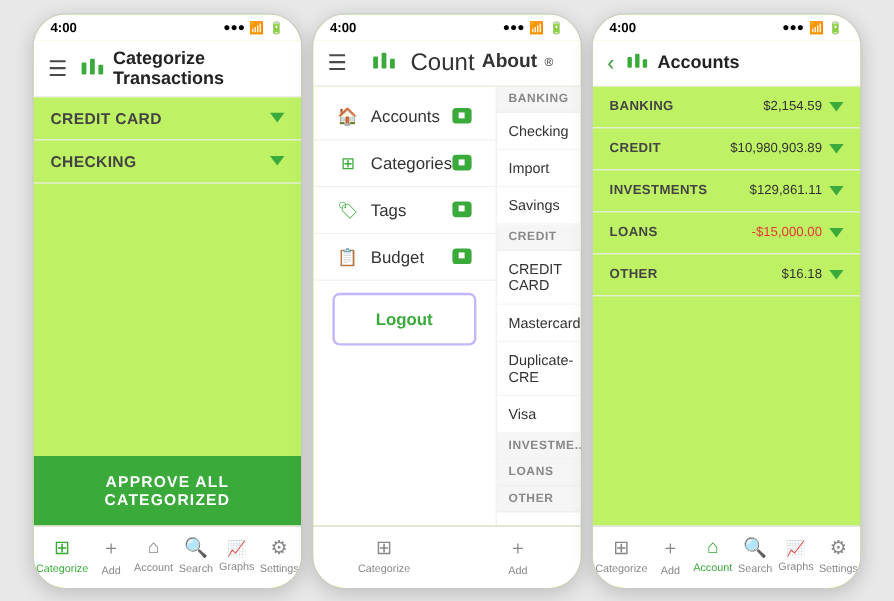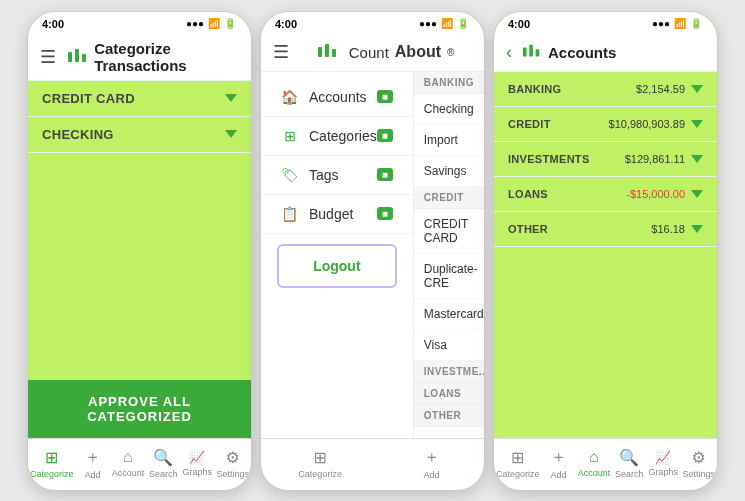--- a/index.html
+++ b/index.html
@@ -345,21 +345,21 @@
     </div>
 
     <div class="header-bar">
       <span class="hamburger">☰</span>
       <div class="header-logo" style="flex:1;justify-content:center;display:flex;">
         <svg width="22" height="22" viewBox="0 0 22 22">
           <rect x="1" y="6" width="4" height="10" rx="1" fill="#3aaa3a"></rect>
           <rect x="8" y="3" width="4" height="13" rx="1" fill="#3aaa3a"></rect>
           <rect x="15" y="8" width="4" height="8" rx="1" fill="#3aaa3a"></rect>
         </svg>
-        <span style="font-size:15px;font-weight:400;color:#333;margin-left:4px;">Count</span>
+        <span style="font-size:20px;font-weight:400;color:#333;margin-left:4px;">Count</span>
           <span style="font-size:16px;font-weight:700;color:#333;">About</span>
           <sup style="font-size:10px;color:#333;font-weight:400;">®</sup>
       </div>
     </div>
 
     <div class="phone2-wrapper">
 
       <div class="menu-list" style="flex:1.1;border-right:1px solid #eee;background:#fff;">
         <div class="menu-item">
           <div class="menu-item-left">
@@ -393,22 +393,22 @@
         <div class="logout-btn">Logout</div>
       </div>
 
       <div class="side-menu">
         <div class="side-section-header">BANKING</div>
         <div class="side-item">Checking</div>
         <div class="side-item">Import</div>
         <div class="side-item">Savings</div>
         <div class="side-section-header">CREDIT</div>
         <div class="side-item">CREDIT CARD</div>
+        <div class="side-item">Mastercard</div>
         <div class="side-item">Duplicate-CRE</div>
-        <div class="side-item">Mastercard</div>
         <div class="side-item">Visa</div>
         <div class="side-section-header">INVESTME...</div>
         <div class="side-section-header">LOANS</div>
         <div class="side-section-header">OTHER</div>
       </div>
     </div>
 
     <div class="bottom-nav">
       <div class="nav-item">
         <span class="nav-icon">⊞</span>

